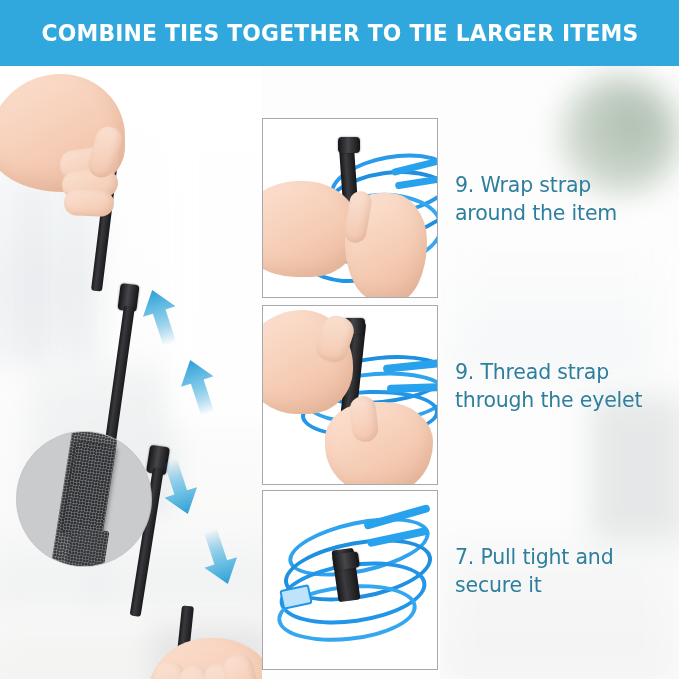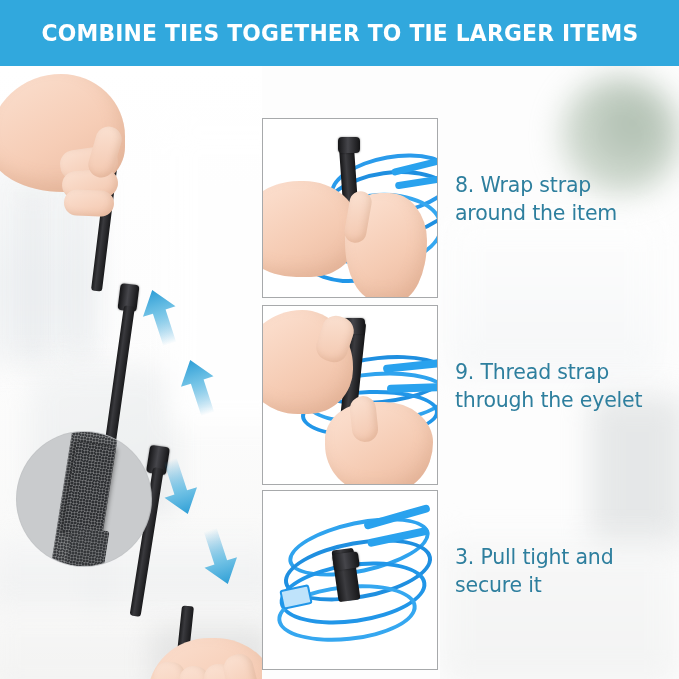--- a/index.html
+++ b/index.html
@@ -438,21 +438,21 @@
         <div class="cable" style="left:14px; top:94px; width:132px; height:48px; transform:rotate(-6deg); border-color:#35a7f0;"></div>
         <div class="cable-thin" style="left:100px; top:22px; width:68px; height:8px; transform:rotate(-16deg);"></div>
         <div class="cable-thin" style="left:104px; top:42px; width:62px; height:8px; transform:rotate(-12deg);"></div>
         <div class="cable-thin" style="left:18px; top:96px; width:26px; height:16px; transform:rotate(-12deg); background:#bfe3fb; border:2px solid #2196e8; border-radius:3px;"></div>
 
         <div class="strap-black" style="left:72px; top:58px; width:22px; height:52px; transform:rotate(-8deg);"></div>
         <div class="buckle" style="left:70px; top:62px; width:26px; height:16px; transform:rotate(-8deg);"></div>
       </div>
     </div>
 
-    <div class="step-text step-text-1">8. Wrap strap
+    <div class="step-text step-text-1">9. Wrap strap
 around the item</div>
     <div class="step-text step-text-2">9. Thread strap
 through the eyelet</div>
-    <div class="step-text step-text-3">3. Pull tight and
+    <div class="step-text step-text-3">7. Pull tight and
 secure it</div>
 
   </div>
 </div>
 
 </body></html>

